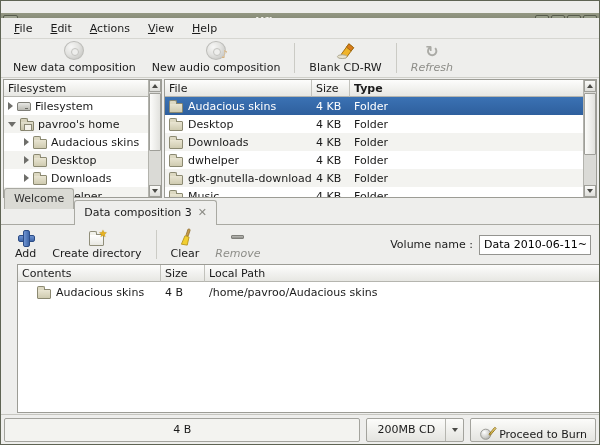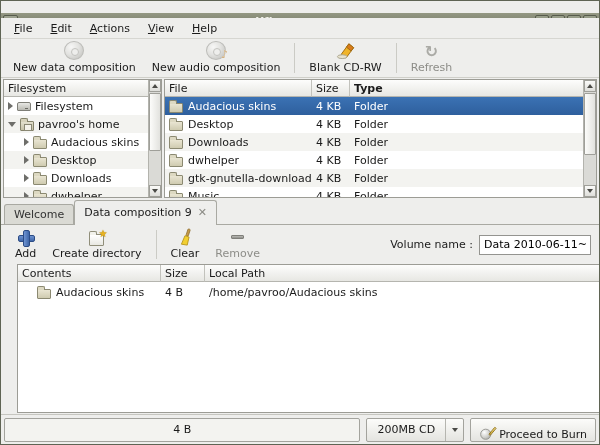--- a/index.html
+++ b/index.html
@@ -38,21 +38,21 @@
   .menu-item { padding:3px 9px; }
   .menu-item u { text-decoration:underline; }
 
   
   .toolbar { position:absolute; left:0; top:38px; width:598px; height:39px;
              background:#eeeeec; border-bottom:1px solid #cfcfc9;
              display:flex; align-items:stretch; padding:1px 4px; }
   .tool-btn { display:flex; flex-direction:column; align-items:center; justify-content:flex-end;
               padding:1px 8px 2px; gap:1px; }
   .tool-btn .tlabel { white-space:nowrap; }
-  .tool-btn.disabled .tlabel { color:#8d8d88; }
+  .tool-btn.disabled .tlabel { color:#8d8d88;font-style:italic; }
   .tool-sep { width:1px; background:#cbcbc5; margin:3px 6px; }
 
   .i-disc { position:relative; width:20px; height:20px; border-radius:50%;
             background:radial-gradient(circle at 35% 30%, #ffffff, #d9d9d6 45%, #a8a8a4 80%, #8e8e8a);
             border:1px solid #8b8b86; }
   .i-disc::after { content:''; position:absolute; left:6px; top:6px; width:6px; height:6px;
                    border-radius:50%; background:#eeeeec; border:1px solid #9a9a95; }
   .dim { opacity:.5; }
   .i-note { position:absolute; right:-3px; bottom:-2px; font-size:11px; color:#b87414;
             text-shadow:0 0 1px #fff; }
@@ -109,21 +109,21 @@
   .frow .c-size { width:38px; padding-left:4px; }
   .frow .c-type { flex:1; padding-left:4px; }
   .frow.sel { background:linear-gradient(#3b72b4,#2e5f9d); color:#fff; }
   .hdr-file { width:147px; } .hdr-size { width:38px; } .hdr-type { flex:1; border-right:none;font-weight:bold; }
 
   
   .tabbar { position:absolute; left:0; top:199px; width:598px; height:25px;
             display:flex; align-items:flex-end; padding-left:3px; }
   .tab { border:1px solid #a9a9a2; border-bottom:none; border-radius:3px 3px 0 0;
          padding:3px 9px 4px; display:flex; align-items:center; gap:6px; }
-  .tab.inactive { background:#dadad4; height:21px; margin-bottom:0; color:#333; }
+  .tab.inactive { background:#dadad4; height:21px; margin-bottom:16px; color:#333; }
   .tab.active { background:#eeeeec; height:25px; position:relative; z-index:2; }
   .tab-close { color:#8a8a84; font-size:11px; font-weight:bold; line-height:1; }
   .tabbar::after { content:''; position:absolute; left:0; right:0; bottom:0; height:1px; background:#a9a9a2; z-index:1; }
 
   
   .comp-toolbar { position:absolute; left:0; top:224px; width:598px; height:39px;
                   background:#eeeeec; display:flex; align-items:stretch; padding:2px 6px; }
   .i-plus { position:relative; width:17px; height:17px; }
   .i-plus::before { content:''; position:absolute; left:1px; top:6px; width:15px; height:5px;
                     background:linear-gradient(#6f94d2,#3f66a8); border:1px solid #2c4c85; border-radius:2px; }
@@ -359,21 +359,21 @@
           </div>
       </div>
     </div>
   </div>
 
   <div class="tabbar">
     <div class="tab inactive">
       <span>Welcome</span>
     </div>
     <div class="tab active">
-      <span>Data composition 9</span>
+      <span>Data composition 3</span>
       <span class="tab-close">✕</span>
     </div>
   </div>
 
   <div class="comp-toolbar">
     <div class="tool-btn">
       <span class="i-plus"></span>
       <span class="tlabel">Add</span>
     </div>
     <div class="tool-btn">

